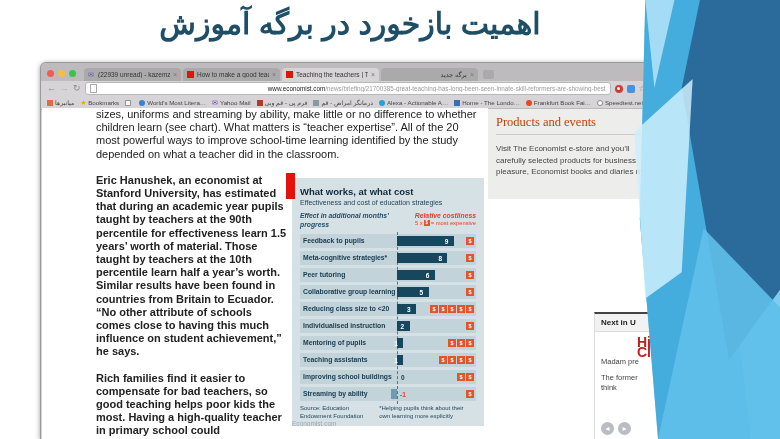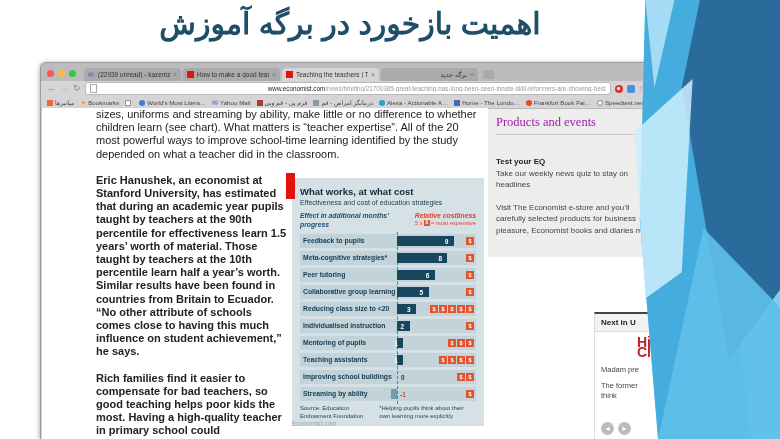--- a/index.html
+++ b/index.html
@@ -86,32 +86,32 @@
   .cval{position:absolute;top:3.5px;font-size:6.5px;font-weight:bold;z-index:3;}
   .csquares{position:absolute;right:2px;top:3px;display:flex;gap:1px;z-index:3;}
   .sq{width:8px;height:8px;background:#e0552c;color:#fff;font-size:5.5px;line-height:8px;
     text-align:center;font-weight:bold;}
   .csrc{display:flex;justify-content:space-between;font-size:6px;color:#23455a;margin-top:4px;line-height:7.5px;}
   .csrc .l{width:42%;}.csrc .r{width:55%;text-align:left;}
   .credit{position:absolute;left:250px;top:312px;font-size:6.5px;color:#9aa5aa;}
   
   .products{position:absolute;left:446px;top:0;width:180px;background:#ededeb;border-top:1px solid #bbb;
     padding:6px 8px 10px 8px;box-sizing:border-box;}
-  .prod-head{font-family:"Liberation Serif",serif;font-size:12.5px;color:#a21caf;
-    border-bottom:1px solid #ccc;padding-bottom:4px;margin-bottom:21px;}
+  .prod-head{font-family:"Liberation Serif",serif;font-size:12.5px;color:#c2410c;
+    border-bottom:1px solid #ccc;padding-bottom:4px;margin-bottom:8px;}
   .prod-item{margin-bottom:11px;font-size:8px;line-height:11.5px;color:#444;}
   .prod-item .t{font-weight:bold;color:#222;}
   .prod-item .t em{font-style:italic;}
   
   .nextbox{position:absolute;left:552px;top:204px;width:110px;height:130px;background:#fff;
     border:1px solid #ddd;border-top:2px solid #444;box-sizing:border-box;}
   .nb-head{background:#f2f2f2;font-size:8px;font-weight:bold;color:#222;padding:4px 6px;border-bottom:1px solid #ddd;}
   .nb-body{padding:5px 6px;font-size:7.5px;color:#444;line-height:10px;}
   .nb-link{color:#c41e1e;font-weight:bold;font-size:14px;margin-left:36px;}
-  .nb-sub{margin-bottom:6px;margin-top:8px;}
+  .nb-sub{margin-bottom:6px;}
   .nb-arrows{position:absolute;bottom:6px;left:6px;display:flex;gap:4px;}
   .nb-arrow{width:13px;height:13px;border-radius:50%;background:#b9bdc1;color:#fff;font-size:8px;
     display:flex;align-items:center;justify-content:center;}
   
   .decor{position:absolute;left:598px;top:0;width:182px;height:439px;z-index:5;pointer-events:none;}
   .shape{position:absolute;left:0;top:0;width:100%;height:100%;}
   .s1{background:#7ecdf0;clip-path:polygon(26% 0,100% 0,100% 100%,33% 100%,23% 50%);}
   .s2{background:#3fa9dc;clip-path:polygon(26% 0,56% 0,84% 100%,33% 100%,23% 50%);opacity:.9;}
   .s3{background:#2a6b9c;clip-path:polygon(56% 0,100% 0,100% 66%,72% 82%,46% 20%);}
   .s4{background:#cdeefb;clip-path:polygon(20% 30%,52% 18%,46% 62%,26% 68%);opacity:.85;}
@@ -336,24 +336,20 @@
         <div class="csrc">
           <div class="l">Source: Education Endowment Foundation</div>
           <div class="r">*Helping pupils think about their own learning more explicitly</div>
         </div>
       </div>
       <div class="credit">Economist.com</div>
 
       <div class="products">
         <div class="prod-head">Products and events</div>
         <div class="prod-item">
-          <div class="t">Test your EQ</div>
-          <div>Take our weekly news quiz to stay on headlines</div>
-        </div>
-        <div class="prod-item">
           <div>Visit The Economist e-store and you’ll carefully selected products for business pleasure, Economist books and diaries more</div>
         </div>
       </div>
 
       <div class="nextbox">
         <div class="nb-head">Next in U</div>
         <div class="nb-body">
           <div class="nb-link">Hillary Cli</div>
           <div class="nb-sub">Madam pre</div>
           <div>The former</div>

